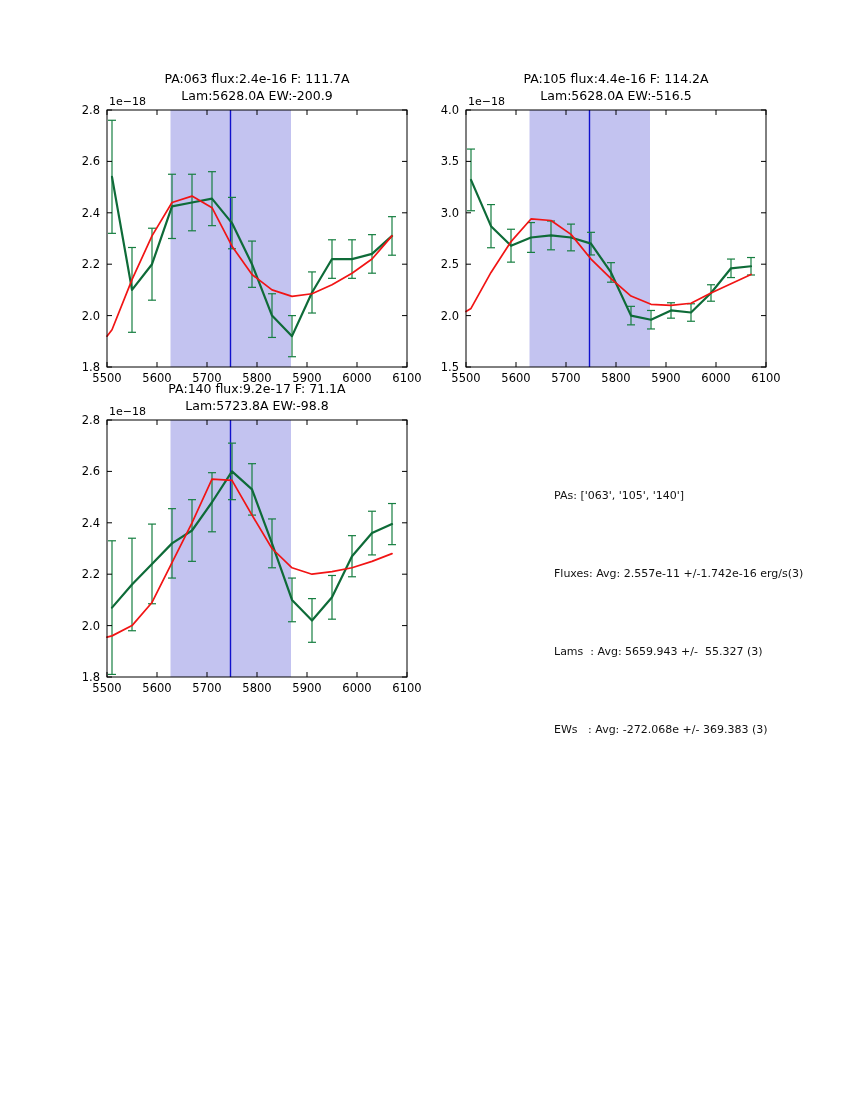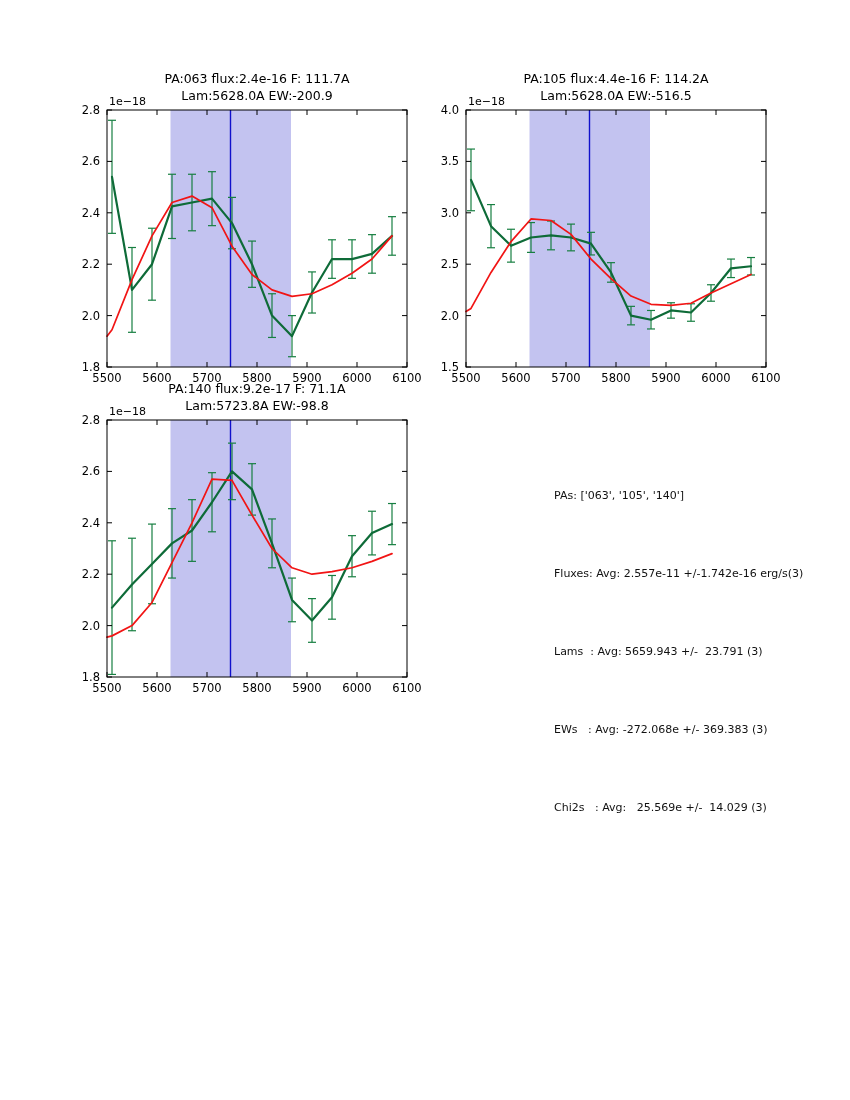--- a/index.html
+++ b/index.html
@@ -300,18 +300,17 @@
       <line x1="350" y1="48" x2="345" y2="48" stroke="#000000" stroke-width="1"></line>
       <text x="43" y="52" text-anchor="end" class="tick-label">2.8</text>
       <text x="200" y="21" text-anchor="middle" class="title">PA:140 flux:9.2e-17 F: 71.1A</text>
       <text x="200" y="38" text-anchor="middle" class="title">Lam:5723.8A EW:-98.8</text>
       <text x="52" y="43" class="offset-label">1e−18</text>
     </svg>
 
   <div class="stats">
     <div>PAs: ['063', '105', '140']</div>
     <div>Fluxes: Avg: 2.557e-11 +/-1.742e-16 erg/s(3)</div>
-    <div>Lams  : Avg: 5659.943 +/-  23.791 (3)</div>
+    <div>Lams  : Avg: 5659.943 +/-  55.327 (3)</div>
     <div>EWs   : Avg: -272.068e +/- 369.383 (3)</div>
-    <div>Chi2s   : Avg:   25.569e +/-  14.029 (3)</div>
   </div>
 
 </div>
 
 </body></html>

